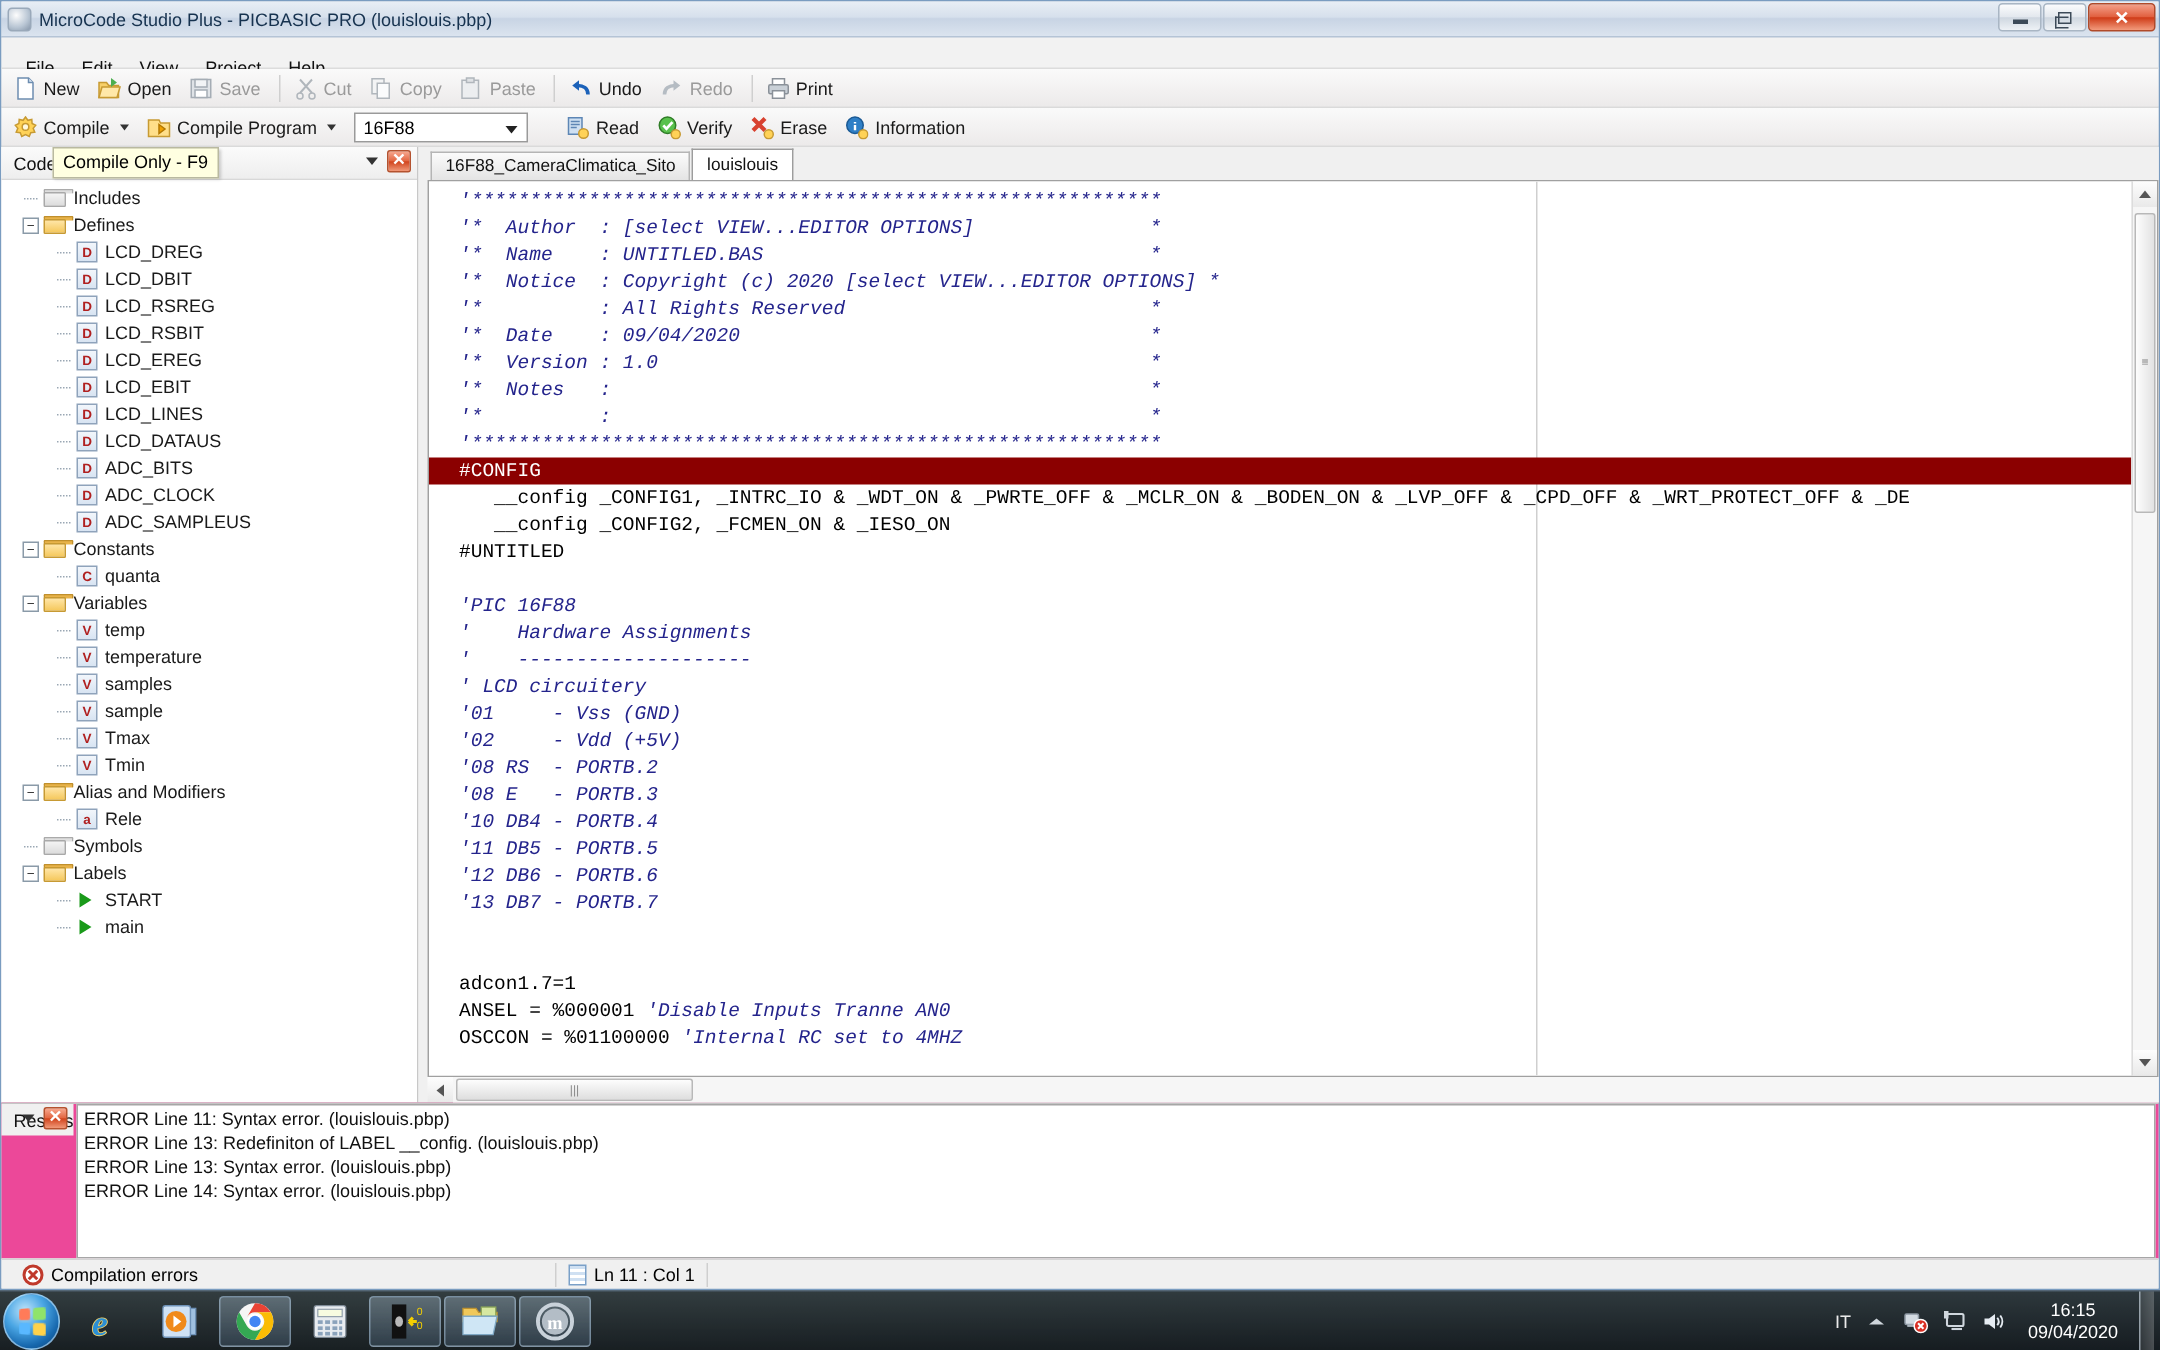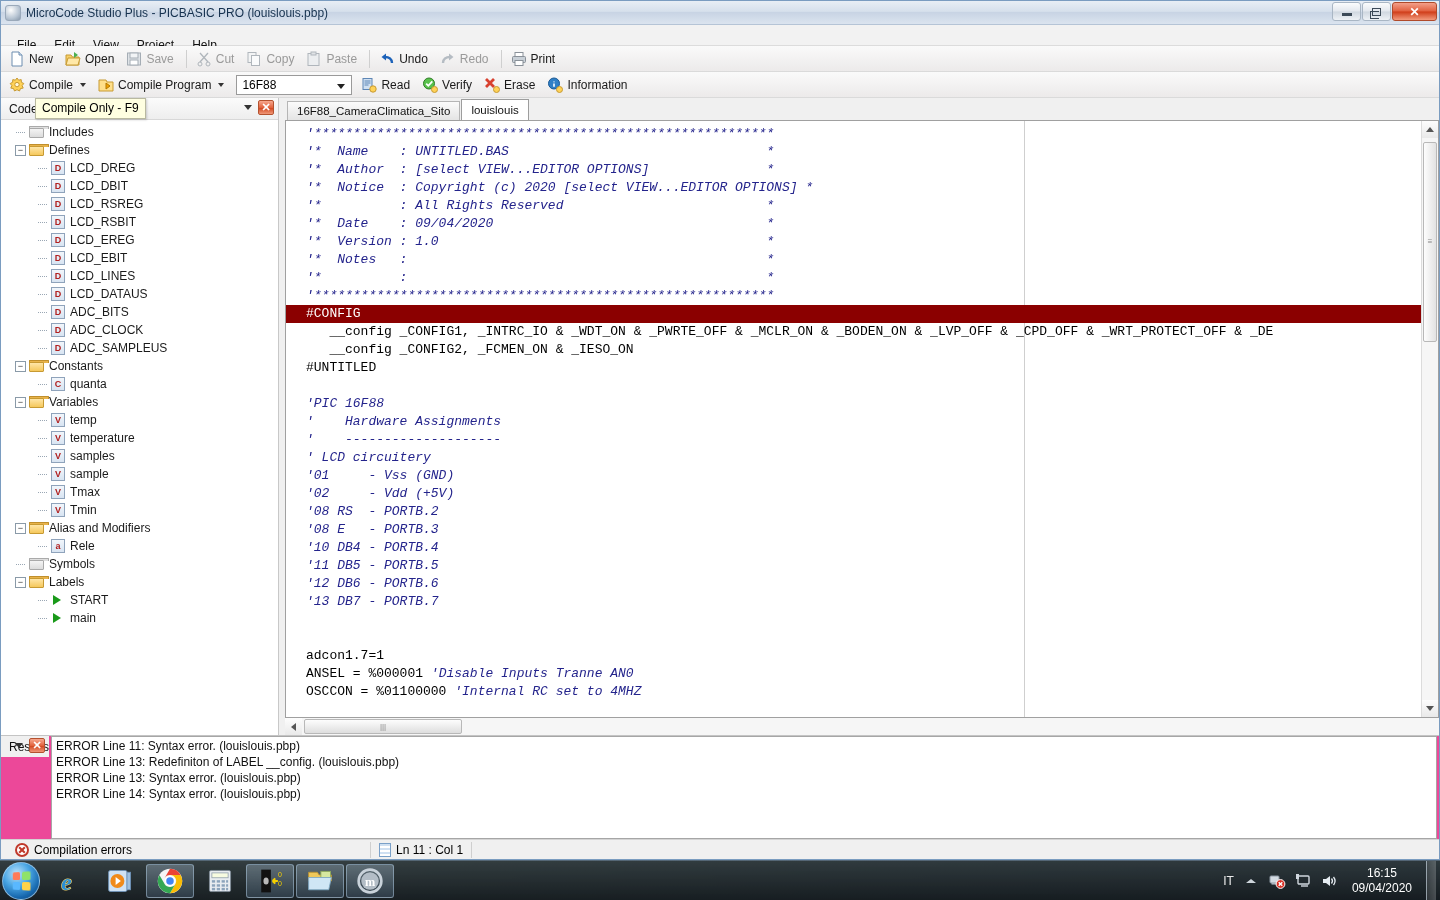--- a/index.html
+++ b/index.html
@@ -132,21 +132,21 @@
     border-top:4px solid #333; margin-left:3px;
   }
   .combo {
     width: 116px; height: 20px;
     border: 1px solid #9a9a9a;
     background: #fff;
     display: flex; align-items: center;
     padding-left: 5px;
     font-size: 12px;
     position: relative;
-    margin-left: 4px; margin-right: 4px;
+    margin-left: 4px; margin-right: 20px;
     cursor: pointer;
   }
   .combo-arrow {
     position: absolute; right: 6px; top: 8px;
     width:0;height:0;
     border-left:4px solid transparent; border-right:4px solid transparent;
     border-top:5px solid #222;
   }
 
   
@@ -855,22 +855,22 @@
 
     <div class="editor-panel">
       <div class="tabstrip" id="tabstrip">
           <div class="tab">16F88_CameraClimatica_Sito</div>
           <div class="tab active">louislouis</div>
         </div>
       <div class="editor-wrap">
         <div class="code-area" id="code-area">
           <div class="margin-guide"></div>
         <div class="cline"><span class="cmt">'***********************************************************</span></div>
+            <div class="cline"><span class="cmt">'*  Author  : [select VIEW...EDITOR OPTIONS]               *</span></div>
             <div class="cline"><span class="cmt">'*  Name    : UNTITLED.BAS                                 *</span></div>
-            <div class="cline"><span class="cmt">'*  Author  : [select VIEW...EDITOR OPTIONS]               *</span></div>
             <div class="cline"><span class="cmt">'*  Notice  : Copyright (c) 2020 [select VIEW...EDITOR OPTIONS] *</span></div>
             <div class="cline"><span class="cmt">'*          : All Rights Reserved                          *</span></div>
             <div class="cline"><span class="cmt">'*  Date    : 09/04/2020                                   *</span></div>
             <div class="cline"><span class="cmt">'*  Version : 1.0                                          *</span></div>
             <div class="cline"><span class="cmt">'*  Notes   :                                              *</span></div>
             <div class="cline"><span class="cmt">'*          :                                              *</span></div>
             <div class="cline"><span class="cmt">'***********************************************************</span></div>
             <div class="cline sel">#CONFIG</div>
             <div class="cline">   __config _CONFIG1, _INTRC_IO &amp; _WDT_ON &amp; _PWRTE_OFF &amp; _MCLR_ON &amp; _BODEN_ON &amp; _LVP_OFF &amp; _CPD_OFF &amp; _WRT_PROTECT_OFF &amp; _DE</div>
             <div class="cline">   __config _CONFIG2, _FCMEN_ON &amp; _IESO_ON</div>

